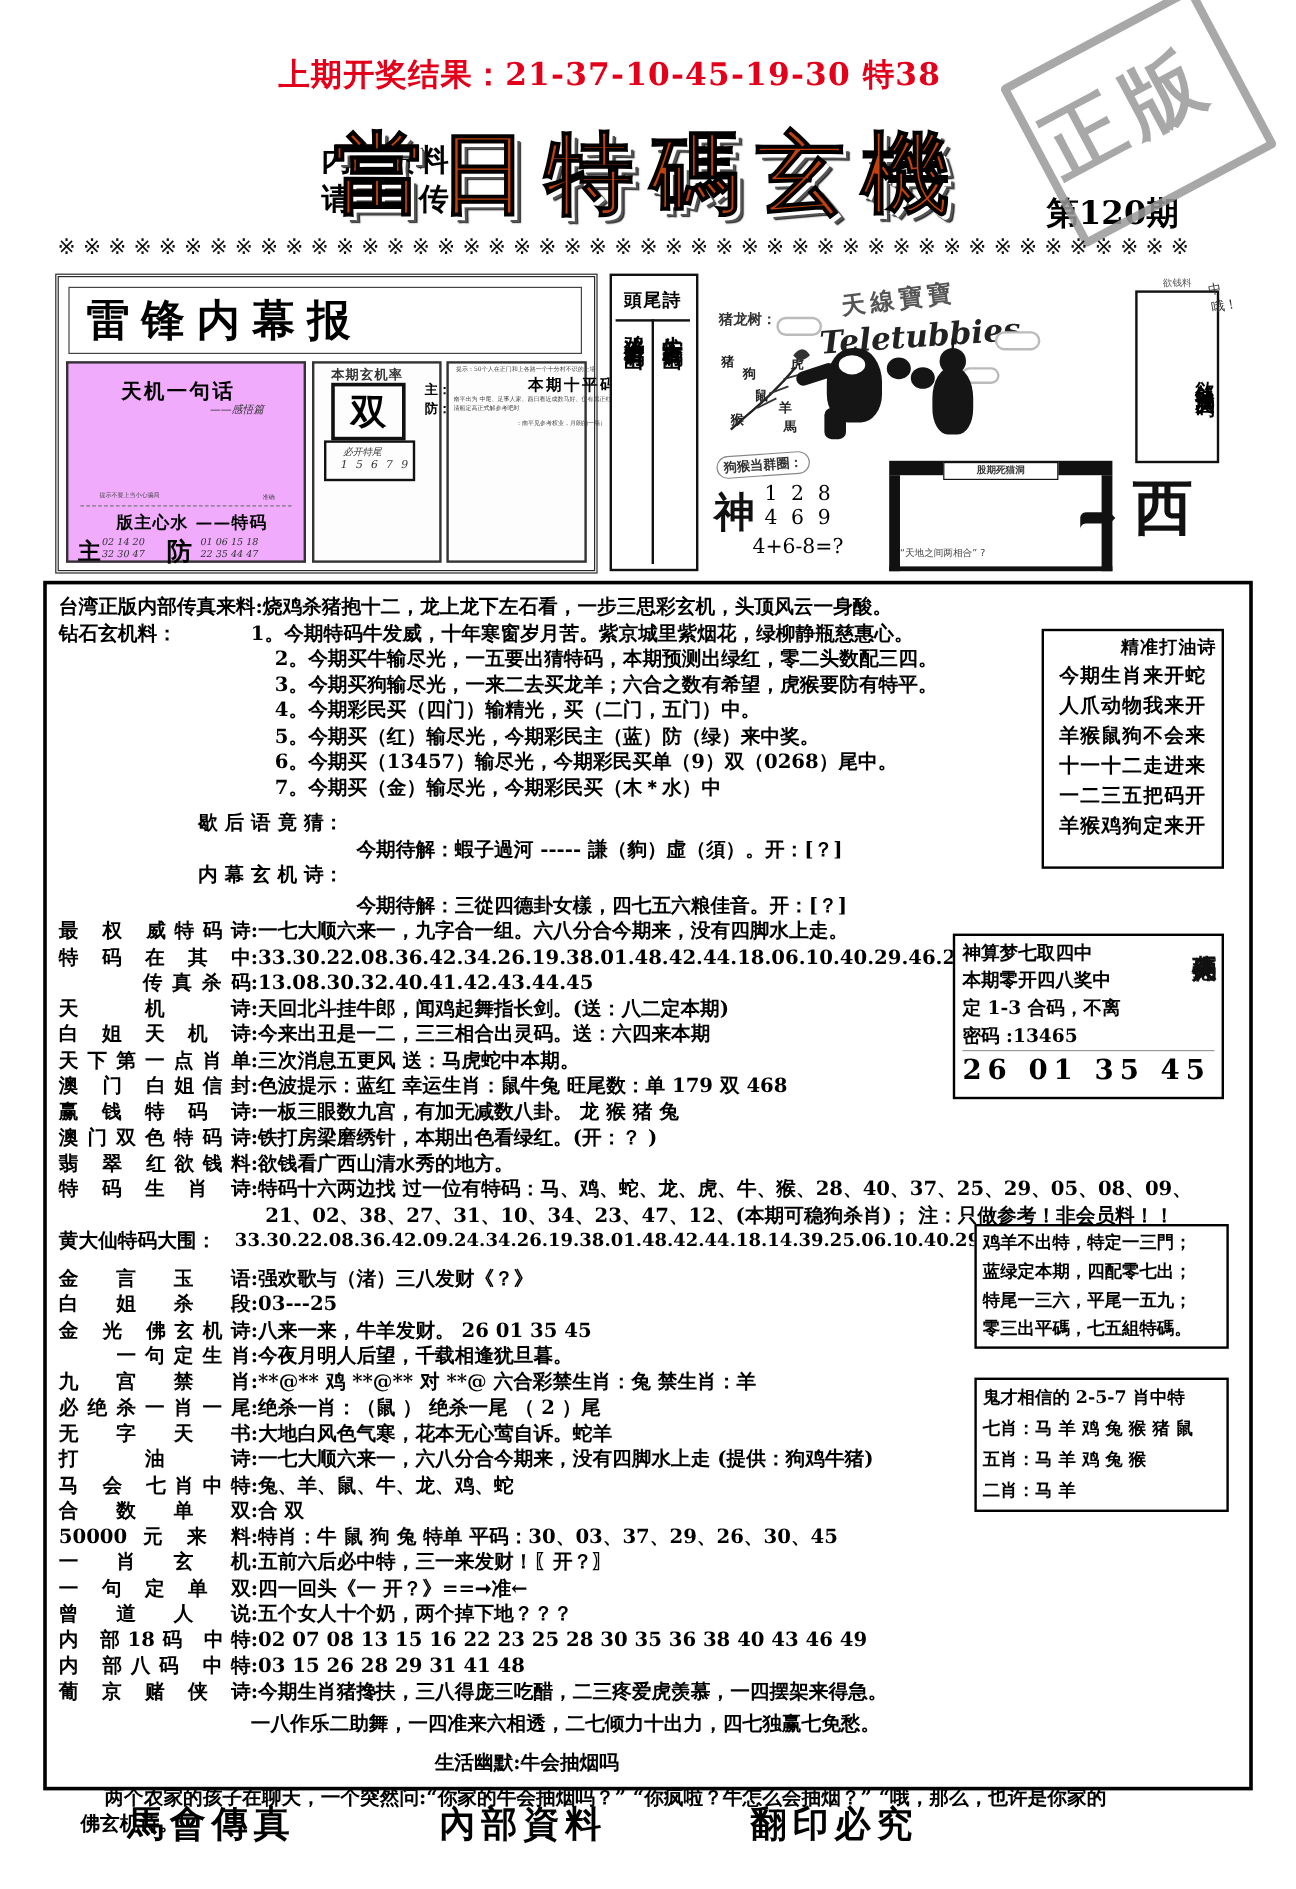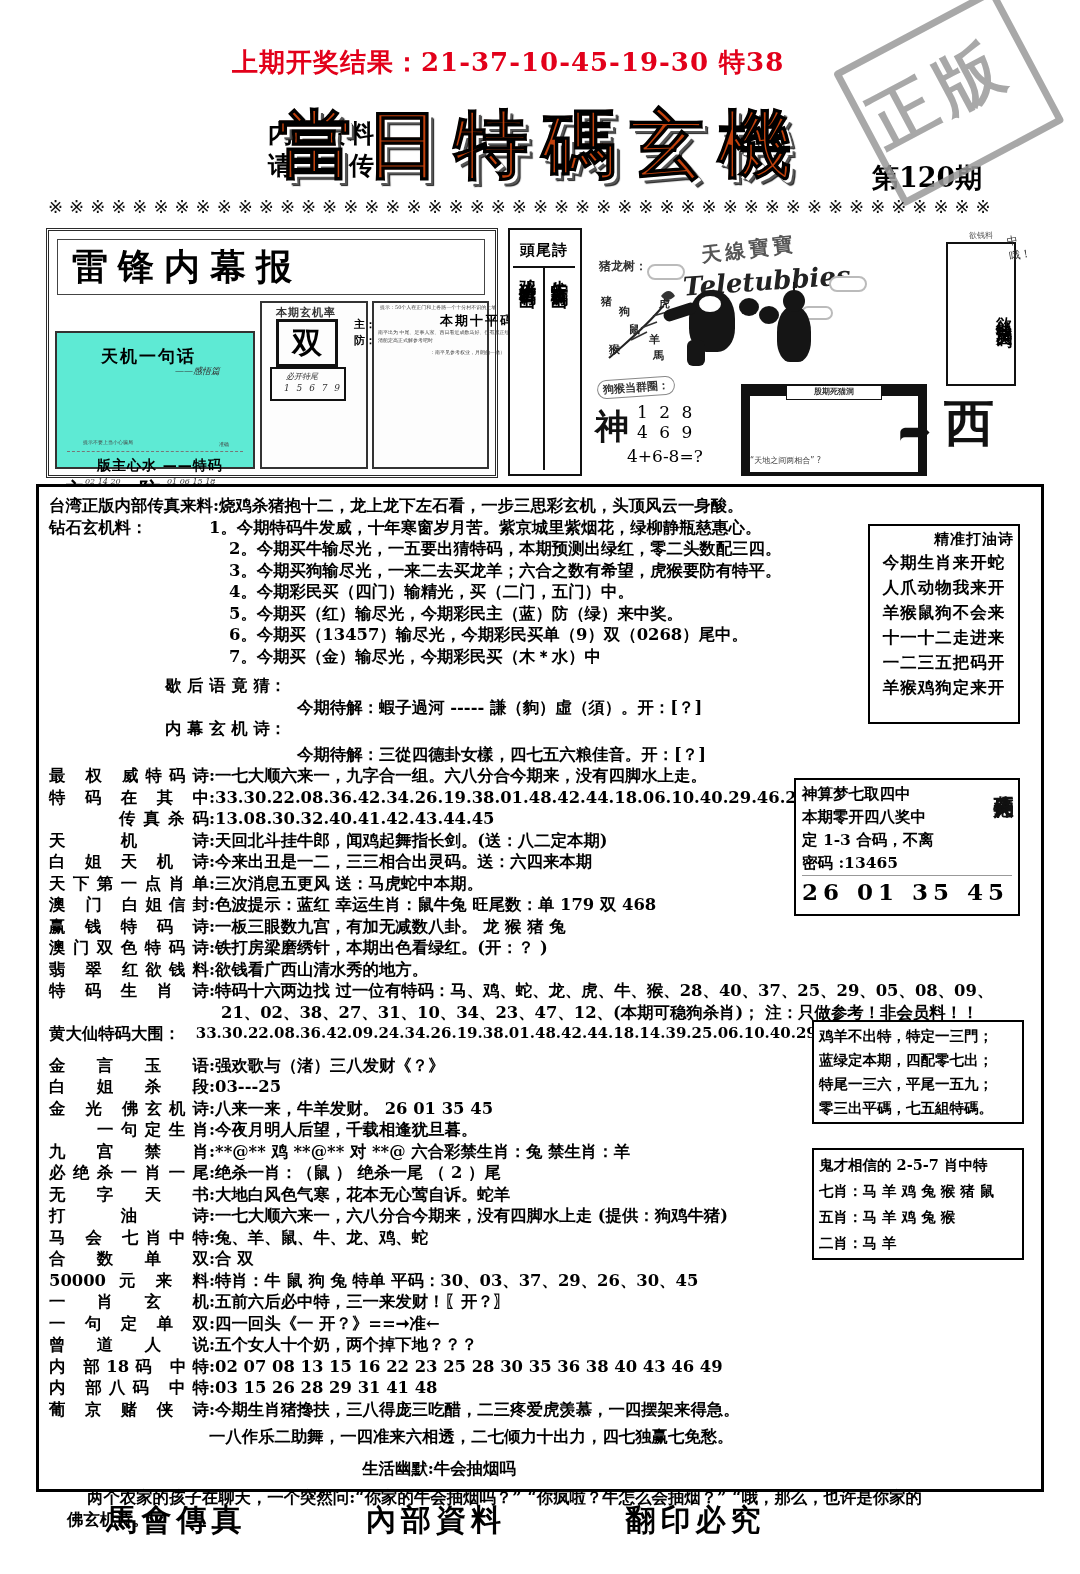--- a/index.html
+++ b/index.html
@@ -66,21 +66,21 @@
     border:3px double #2a2a2a;background:#fff;
   }
   .leifeng .lf-title{
     position:absolute;left:8px;top:8px;width:428px;height:56px;
     border:1px solid #444;
     font-family:"DejaVu Serif","Liberation Serif",serif;
     font-size:36px;font-weight:bold;letter-spacing:10px;
     display:flex;align-items:center;padding-left:14px;box-sizing:border-box;
   }
   .lf-lower{position:absolute;left:6px;top:70px;width:434px;height:168px;display:flex;gap:5px;}
-  .lf-left{flex:0 0 196px;border:2px solid #333;position:relative;background:#5eead4;margin-top:30px;}
+  .lf-left{flex:0 0 196px;border:2px solid #333;position:relative;background:#f0abfc;}
   .lf-right{flex:1;display:flex;flex-direction:row;gap:4px;}
   .lf-r1{flex:0 0 104px;border:2px solid #333;position:relative;background:#fdfdfd;}
   .lf-r2{flex:1;border:2px solid #333;position:relative;background:#fdfdfd;}
 
   .tx{position:absolute;font-family:"DejaVu Serif","Liberation Serif",serif;white-space:nowrap;}
   .tiny{font-size:6px;color:#333;font-style:italic;}
   .tiny2{font-size:5px;color:#444;}
 
   .poembox{
     position:absolute;left:462px;top:0;width:70px;height:244px;

